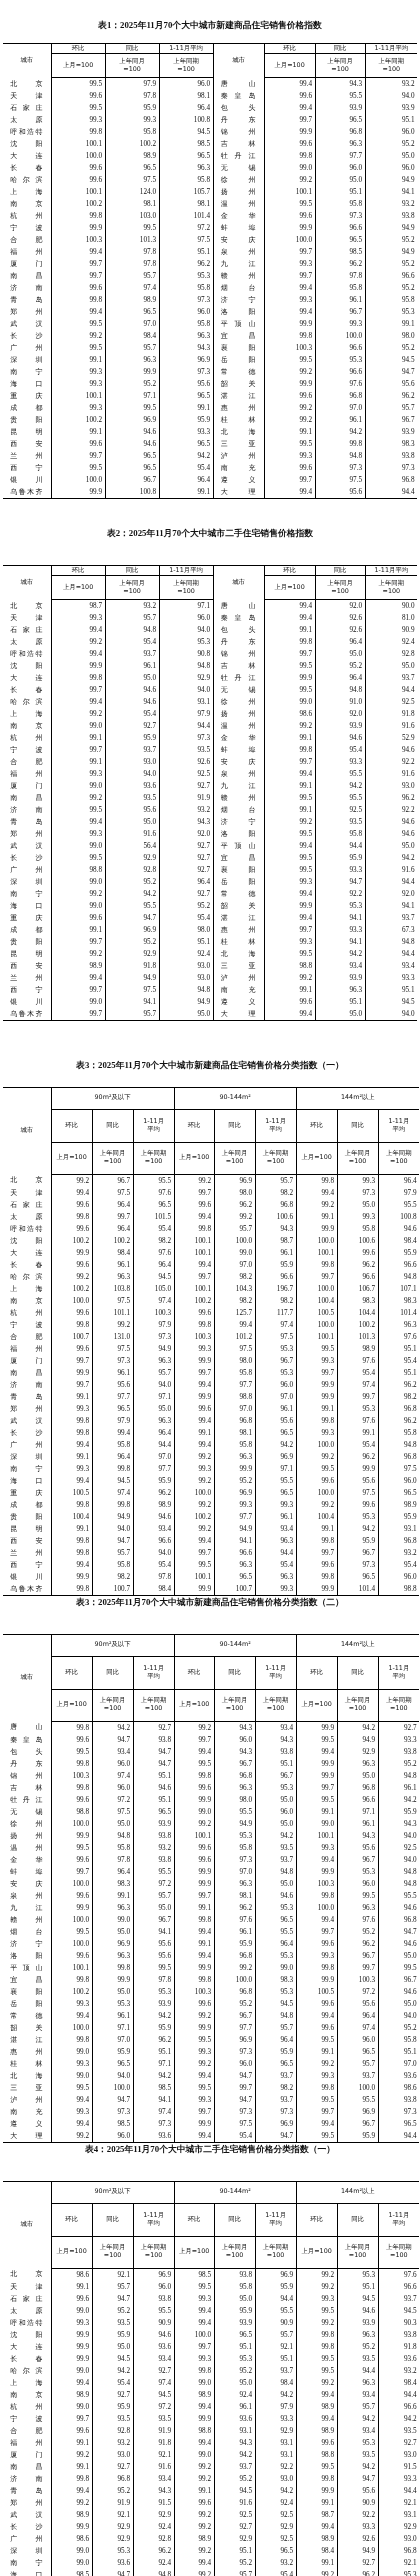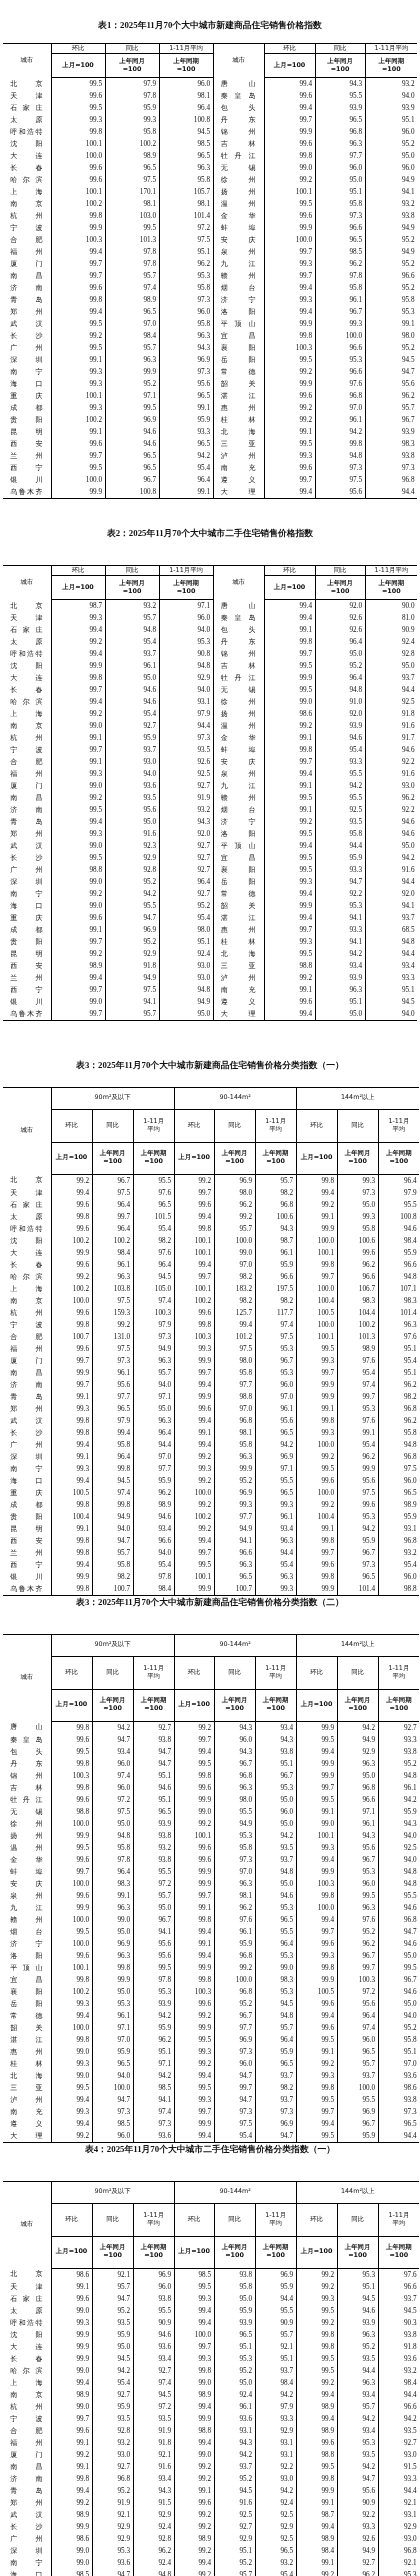--- a/index.html
+++ b/index.html
@@ -7,21 +7,21 @@
   .title{position:absolute;left:0;width:420px;text-align:center;font-family:"Liberation Serif","DejaVu Serif",serif;font-weight:bold;font-size:8.8px;line-height:11.3px;letter-spacing:0;}
   table{position:absolute;left:3.1px;width:414px;border-collapse:collapse;table-layout:fixed;font-size:6.7px;}
   table.t{border-top:1.3px solid #000;border-bottom:1.3px solid #000;}
   th{font-weight:normal;text-align:center;vertical-align:middle;padding:0;line-height:7.7px;font-family:"DejaVu Sans","Liberation Sans",sans-serif;font-size:6.4px;}
   td{padding:0 2.6px 0 0;text-align:right;height:12px;line-height:12px;white-space:nowrap;font-family:"Liberation Serif","DejaVu Serif",serif;font-size:7.2px;}
   td.city{text-align:justify;text-align-last:justify;padding:0 8.2px 0 7.2px;font-family:"DejaVu Sans","Liberation Sans",sans-serif;font-size:7px;letter-spacing:0;}
   .bl{border-left:0.5px solid #000;}
   .blb{border-left:1px solid #000;}
   .bb{border-bottom:0.5px solid #000;}
   .bbb{border-bottom:1px solid #000;}
-  tr.hdr-last th{border-bottom:0.8px solid #000;font-weight:bold;}
+  tr.hdr-last th{border-bottom:0.8px solid #000;}
 </style>
 </head>
 <body>
 
 <div class="title" style="top:20px">表1：2025年11月70个大中城市新建商品住宅销售价格指数</div>
 <table class="t t8" id="t1" style="top:43px">
     <colgroup>
       <col style="width: 48px;">
       <col style="width: 54px;">
       <col style="width: 54px;">
@@ -138,21 +138,21 @@
         <td class="blb">97.5</td>
         <td class="bl">95.8</td>
         <td class="city blb city">徐　　州</td>
         <td class="bl">99.2</td>
         <td class="blb">95.0</td>
         <td class="bl">94.9</td>
       </tr>
       <tr>
         <td class="city">上　　海</td>
         <td class="bl">100.1</td>
-        <td class="blb">170.1</td>
+        <td class="blb">124.0</td>
         <td class="bl">105.7</td>
         <td class="city blb city">扬　　州</td>
         <td class="bl">100.1</td>
         <td class="blb">95.1</td>
         <td class="bl">94.1</td>
       </tr>
       <tr>
         <td class="city">南　　京</td>
         <td class="bl">100.2</td>
         <td class="blb">98.1</td>
@@ -549,21 +549,21 @@
         <td class="bl">91.6</td>
       </tr>
       <tr>
         <td class="city">杭　　州</td>
         <td class="bl">99.1</td>
         <td class="blb">95.9</td>
         <td class="bl">97.3</td>
         <td class="city blb city">金　　华</td>
         <td class="bl">99.1</td>
         <td class="blb">94.6</td>
-        <td class="bl">91.7</td>
+        <td class="bl">52.9</td>
       </tr>
       <tr>
         <td class="city">宁　　波</td>
         <td class="bl">99.7</td>
         <td class="blb">93.7</td>
         <td class="bl">93.5</td>
         <td class="city blb city">蚌　　埠</td>
         <td class="bl">99.8</td>
         <td class="blb">95.4</td>
         <td class="bl">94.6</td>
@@ -634,21 +634,21 @@
         <td class="blb">91.6</td>
         <td class="bl">92.0</td>
         <td class="city blb city">洛　　阳</td>
         <td class="bl">99.5</td>
         <td class="blb">95.8</td>
         <td class="bl">94.6</td>
       </tr>
       <tr>
         <td class="city">武　　汉</td>
         <td class="bl">99.0</td>
-        <td class="blb">92.3</td>
+        <td class="blb">56.4</td>
         <td class="bl">92.7</td>
         <td class="city blb city">平 顶 山</td>
         <td class="bl">99.4</td>
         <td class="blb">94.4</td>
         <td class="bl">95.0</td>
       </tr>
       <tr>
         <td class="city">长　　沙</td>
         <td class="bl">99.5</td>
         <td class="blb">92.9</td>
@@ -709,21 +709,21 @@
         <td class="bl">93.7</td>
       </tr>
       <tr>
         <td class="city">成　　都</td>
         <td class="bl">99.1</td>
         <td class="blb">96.9</td>
         <td class="bl">98.0</td>
         <td class="city blb city">惠　　州</td>
         <td class="bl">99.7</td>
         <td class="blb">93.3</td>
-        <td class="bl">68.5</td>
+        <td class="bl">67.3</td>
       </tr>
       <tr>
         <td class="city">贵　　阳</td>
         <td class="bl">99.7</td>
         <td class="blb">95.2</td>
         <td class="bl">95.1</td>
         <td class="city blb city">桂　　林</td>
         <td class="bl">99.3</td>
         <td class="blb">94.1</td>
         <td class="bl">94.8</td>
@@ -943,42 +943,42 @@
         <td class="bl">99.7</td>
         <td class="blb">96.6</td>
         <td class="bl">94.8</td>
       </tr>
       <tr>
         <td class="city">上　　海</td>
         <td class="bl">100.2</td>
         <td class="blb">103.8</td>
         <td class="bl">105.0</td>
         <td class="bl">100.1</td>
-        <td class="blb">183.2</td>
-        <td class="blb">197.5</td>
+        <td class="blb">104.3</td>
+        <td class="blb">196.7</td>
         <td class="bl">100.0</td>
         <td class="blb">106.7</td>
         <td class="bl">107.1</td>
       </tr>
       <tr>
         <td class="city">南　　京</td>
         <td class="bl">100.0</td>
         <td class="blb">97.5</td>
         <td class="bl">97.4</td>
         <td class="bl">100.2</td>
         <td class="blb">98.2</td>
         <td class="blb">98.2</td>
         <td class="bl">100.4</td>
         <td class="blb">98.3</td>
         <td class="bl">98.3</td>
       </tr>
       <tr>
         <td class="city">杭　　州</td>
         <td class="bl">99.6</td>
-        <td class="blb">159.3</td>
+        <td class="blb">101.1</td>
         <td class="bl">100.3</td>
         <td class="bl">99.6</td>
         <td class="blb">125.7</td>
         <td class="blb">117.7</td>
         <td class="bl">100.5</td>
         <td class="blb">104.4</td>
         <td class="bl">101.4</td>
       </tr>
       <tr>
         <td class="city">宁　　波</td>

